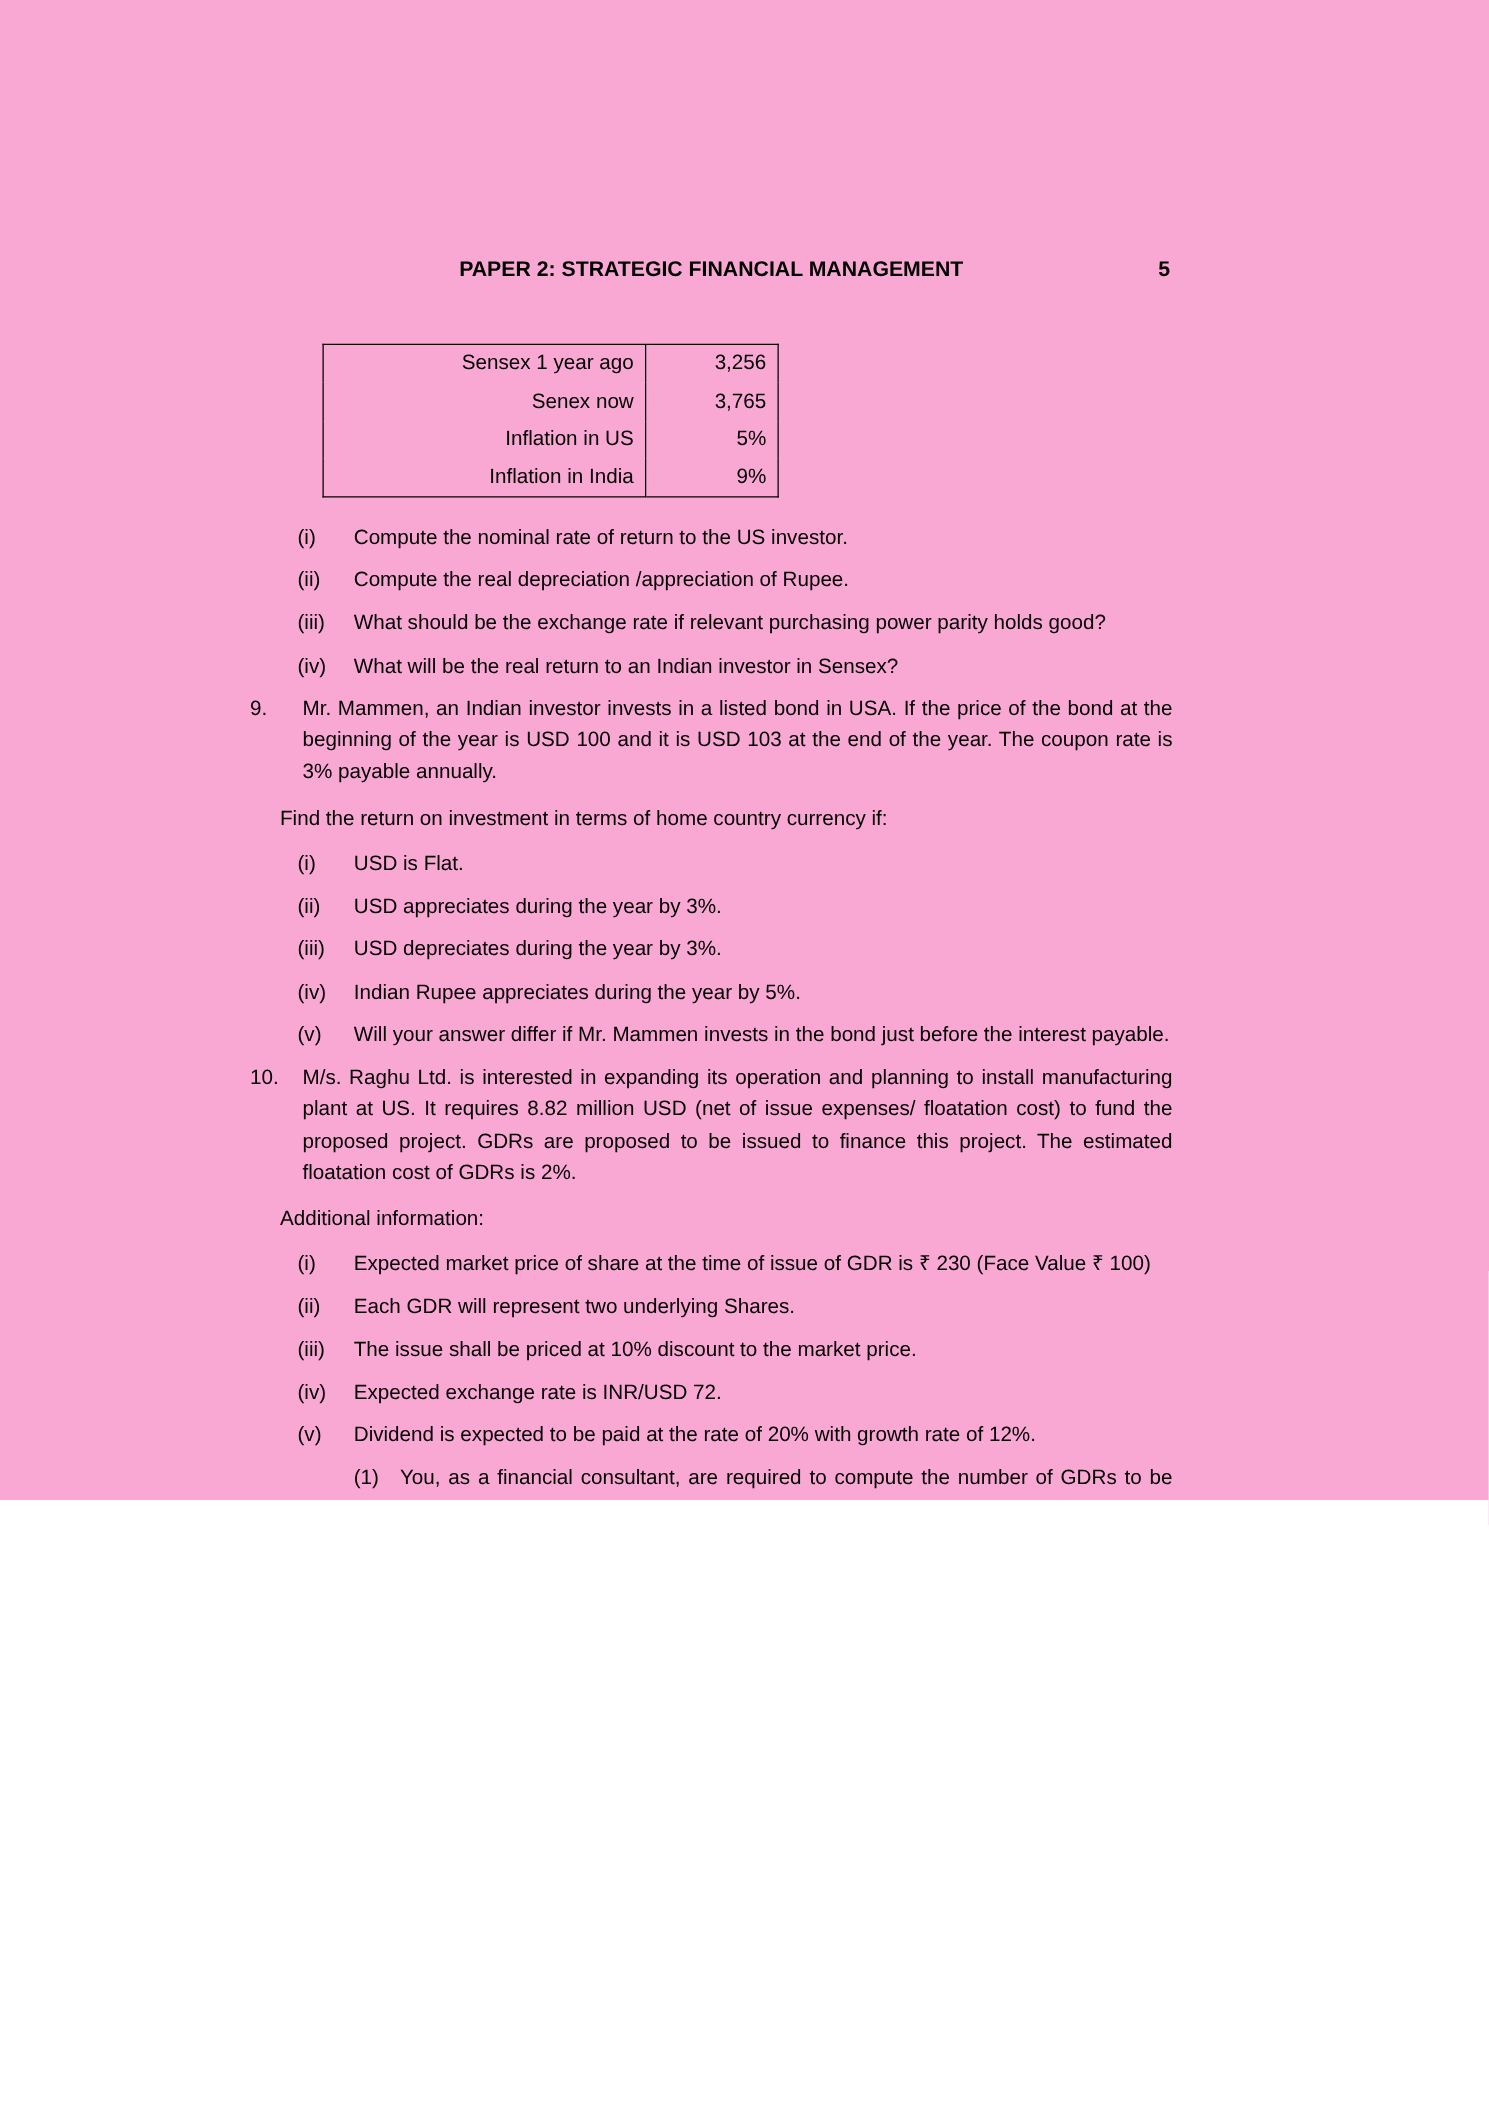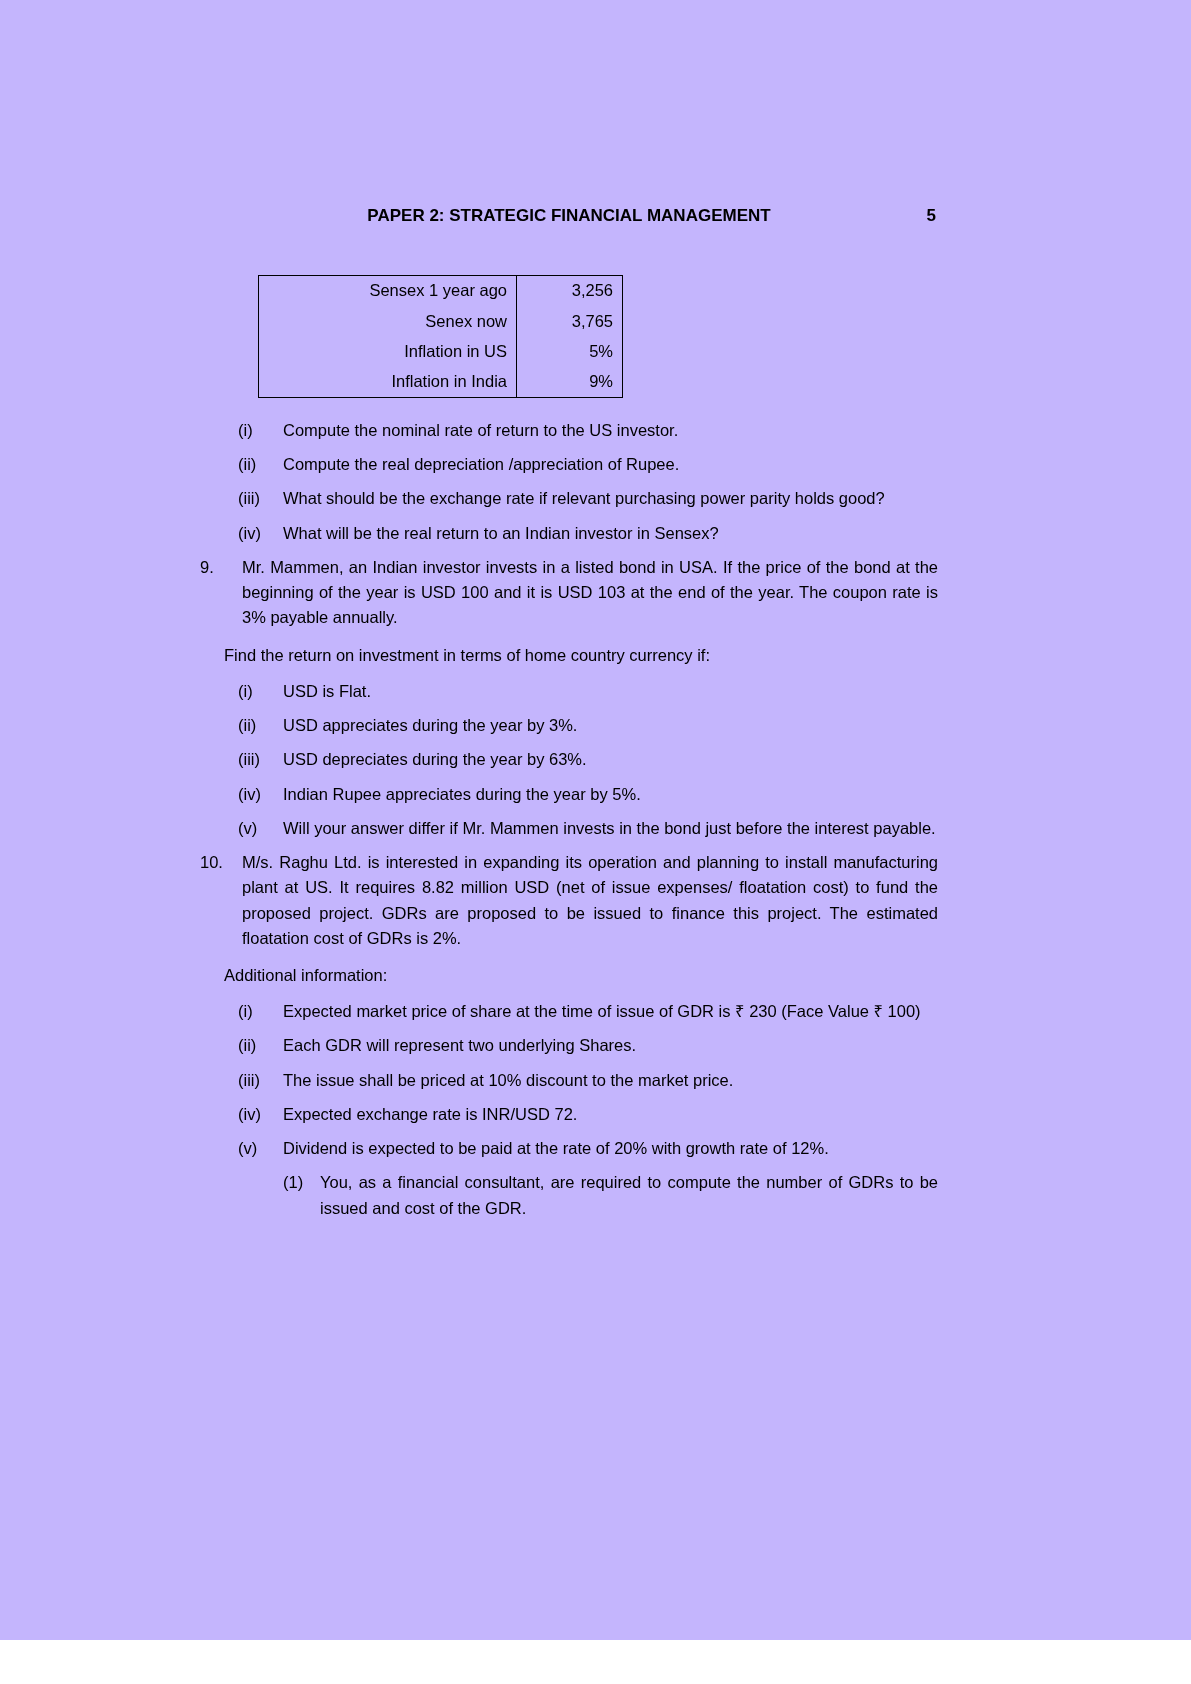--- a/index.html
+++ b/index.html
@@ -1,22 +1,22 @@
 <!DOCTYPE html>
 <html><head>
 <meta charset="utf-8">
 <style>
   * { margin: 0; padding: 0; box-sizing: border-box; }
   html, body { background: #ffffff; }
   .page {
     position: relative;
     width: 1191px;
-    height: 1640px;
+    height: 1200px;
     margin: 0 auto;
-    background: #c4b5fd;
+    background: #f9a8d4;
     color: #000000;
     font-family: "Liberation Sans", sans-serif;
     font-size: 16.5px;
     line-height: 1.53;
     overflow: hidden;
   }
   .content {
     position: absolute;
     left: 200px;
     top: 203px;
@@ -149,21 +149,21 @@
       <div class="part">
         <span class="marker">(i)</span>
         <span class="ptext">USD is Flat.</span>
       </div>
       <div class="part">
         <span class="marker">(ii)</span>
         <span class="ptext">USD appreciates during the year by 3%.</span>
       </div>
       <div class="part">
         <span class="marker">(iii)</span>
-        <span class="ptext">USD depreciates during the year by 63%.</span>
+        <span class="ptext">USD depreciates during the year by 3%.</span>
       </div>
       <div class="part">
         <span class="marker">(iv)</span>
         <span class="ptext">Indian Rupee appreciates during the year by 5%.</span>
       </div>
       <div class="part">
         <span class="marker">(v)</span>
         <span class="ptext">Will your answer differ if Mr. Mammen invests in the bond just before the interest payable.</span>
       </div>
     </div>

